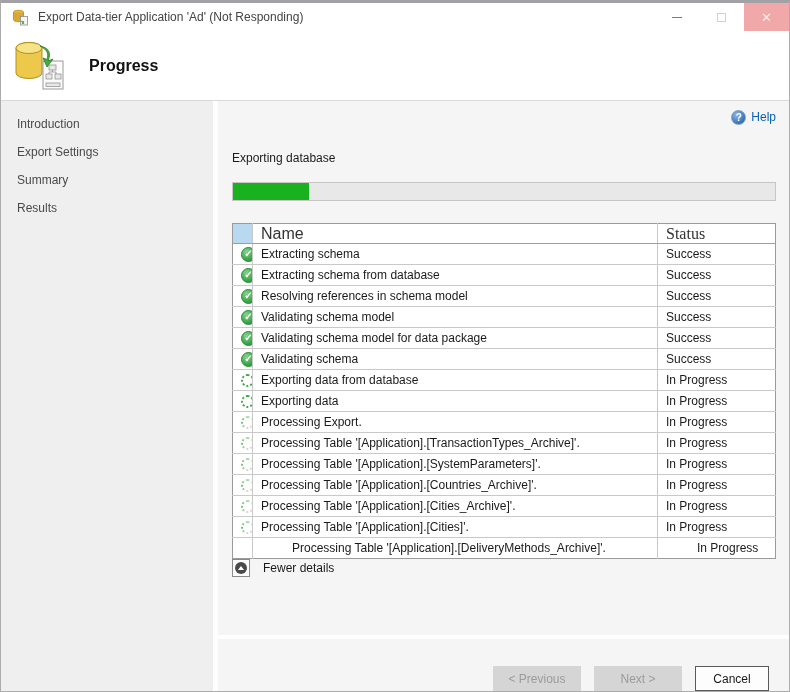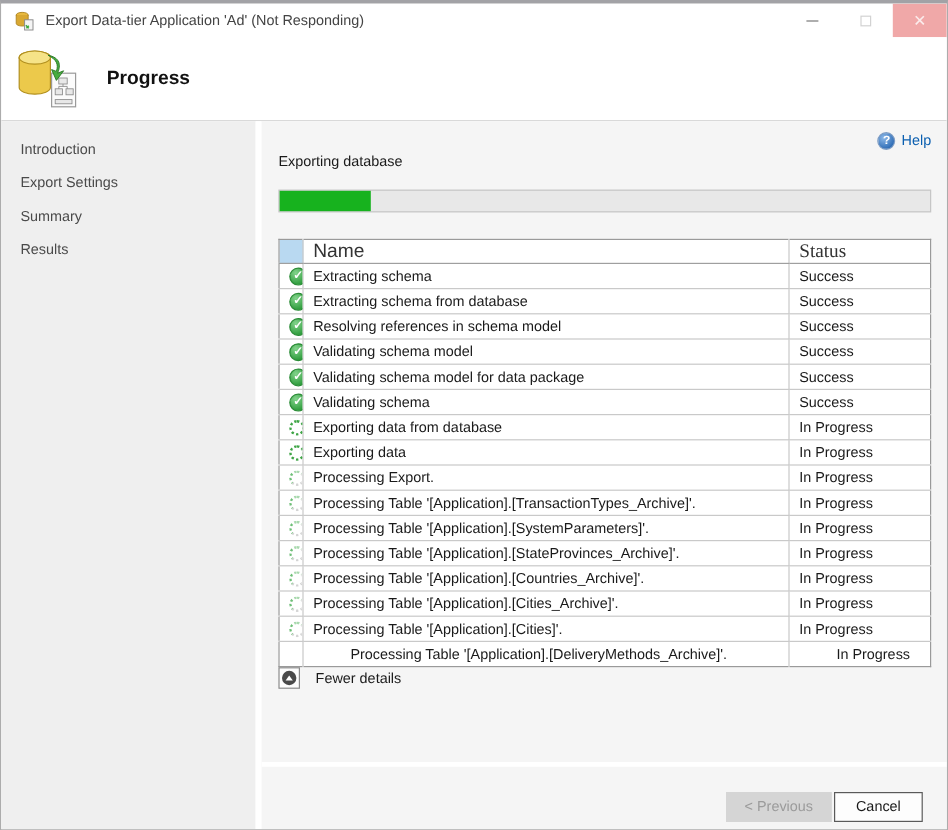--- a/index.html
+++ b/index.html
@@ -30,21 +30,21 @@
   .v-gap { width:5px; background:#fff; flex:0 0 auto; }
   .right-col { flex:1; display:flex; flex-direction:column; background:#f5f5f5; min-width:0; }
 
   .main-content { flex:1; padding:6px 13px 0 14px; }
 
   .help-row { display:flex; justify-content:flex-end; align-items:center; height:20px; }
   .help-link { display:flex; align-items:center; gap:5px; cursor:pointer; }
   .help-icon { width:15px; height:15px; border-radius:50%; background:radial-gradient(circle at 35% 30%, #8cb8e8, #2f6db6 75%); color:#fff; font-size:10px; font-weight:bold; display:flex; align-items:center; justify-content:center; border:1px solid #7d9cc3; }
   .help-text { color:#0b5fb0; font-size:12px; }
 
-  .status-label { font-size:12px; color:#1a1a1a; }
+  .status-label { margin-top:24px; font-size:12px; color:#1a1a1a; }
 
   .progressbar { margin-top:17px; height:19px; background:#e8e8e8; border:1px solid #c6c6c6; position:relative; }
   .progress-fill { height:100%; background:#17b21e; }
 
   
   table.tasks { border-collapse:collapse; width:100%; margin-top:22px; table-layout:fixed; background:#fff; border:1px solid #9a9a9a; }
   table.tasks col.c1 { width:20px; } table.tasks col.c3 { width:118px; }
   table.tasks th { font-weight:normal; text-align:left; height:20px; background:#fff; border-bottom:1px solid #9f9f9f; border-right:1px solid #c9c9c9; padding:0 0 0 8px; font-size:16px; color:#333; }
   table.tasks th.icon-col { background:#b9d9f1; padding:0; }
   table.tasks th:last-child { border-right:none;font-family:Liberation Serif, serif; }
@@ -62,21 +62,21 @@
 
   
   .details-row { display:flex; align-items:center; gap:13px; }
   .details-btn { width:18px; height:18px; background:#fdfdfd; border:1px solid #8a8a8a; display:flex; align-items:center; justify-content:center; cursor:pointer; }
   .details-circle { width:12px; height:12px; border-radius:50%; background:#4a4a4a; display:flex; align-items:center; justify-content:center; }
   .details-arrow { width:0; height:0; border-left:3px solid transparent; border-right:3px solid transparent; border-bottom:4px solid #fff; margin-top:-1px; }
   .details-label { font-size:12px; color:#1a1a1a; }
 
   
   .h-sep { height:4px; background:#fff; flex:0 0 auto; }
-  .footer { height:52px; display:flex; justify-content:flex-end; align-items:center; padding:14px 20px 0 0; gap:2px; flex:0 0 auto; }
+  .footer { height:52px; display:flex; justify-content:flex-end; align-items:flex-end; padding:14px 20px 0 0; gap:13px; flex:0 0 auto; }
   .btn { height:25px; font-size:12px; font-family:"Liberation Sans", sans-serif; }
   .btn.disabled { width:88px; background:#d5d5d5; color:#9b9b9b; border:1px solid #d5d5d5; }
   .btn.cancel { width:74px; background:#fdfdfd; color:#1a1a1a; border:1px solid #5a5a5a; }
 </style>
 </head>
 <body>
 
 <div class="window">
 
   <div class="titlebar">
@@ -209,25 +209,20 @@
                 <td class="c-name">Processing Table '[Application].[TransactionTypes_Archive]'.</td>
                 <td class="c-status">In Progress</td>
               </tr>
               <tr>
                 <td class="c-icon"><span class="st-icon spinner-waiting"></span></td>
                 <td class="c-name">Processing Table '[Application].[SystemParameters]'.</td>
                 <td class="c-status">In Progress</td>
               </tr>
               <tr>
                 <td class="c-icon"><span class="st-icon spinner-waiting"></span></td>
-                <td class="c-name">Processing Table '[Application].[StateProvinces_Archive]'.</td>
-                <td class="c-status">In Progress</td>
-              </tr>
-              <tr>
-                <td class="c-icon"><span class="st-icon spinner-waiting"></span></td>
                 <td class="c-name">Processing Table '[Application].[Countries_Archive]'.</td>
                 <td class="c-status">In Progress</td>
               </tr>
               <tr>
                 <td class="c-icon"><span class="st-icon spinner-waiting"></span></td>
                 <td class="c-name">Processing Table '[Application].[Cities_Archive]'.</td>
                 <td class="c-status">In Progress</td>
               </tr>
               <tr>
                 <td class="c-icon"><span class="st-icon spinner-waiting"></span></td>
@@ -250,18 +245,19 @@
           </span>
           <span class="details-label">Fewer details</span>
         </div>
 
       </div>
 
       <div class="h-sep"></div>
 
       <div class="footer">
         <button class="btn disabled" disabled="">&lt; Previous</button>
+        <button class="btn disabled" disabled="">Next &gt;</button>
         <button class="btn cancel">Cancel</button>
       </div>
     </div>
   </div>
 
 </div>
 
 </body></html>

